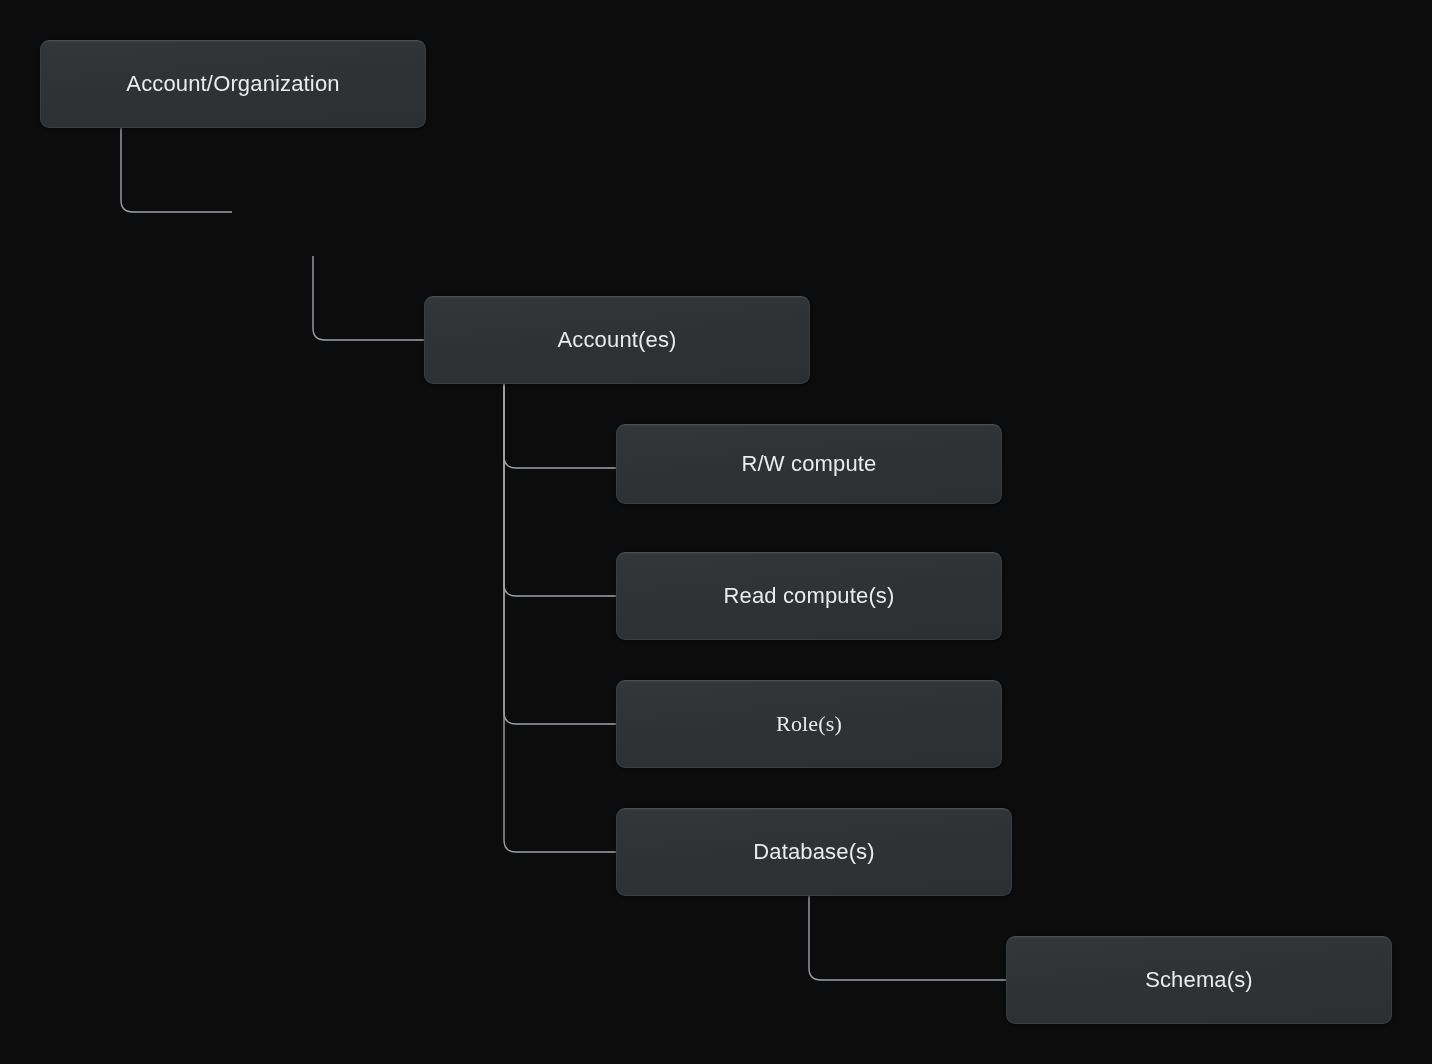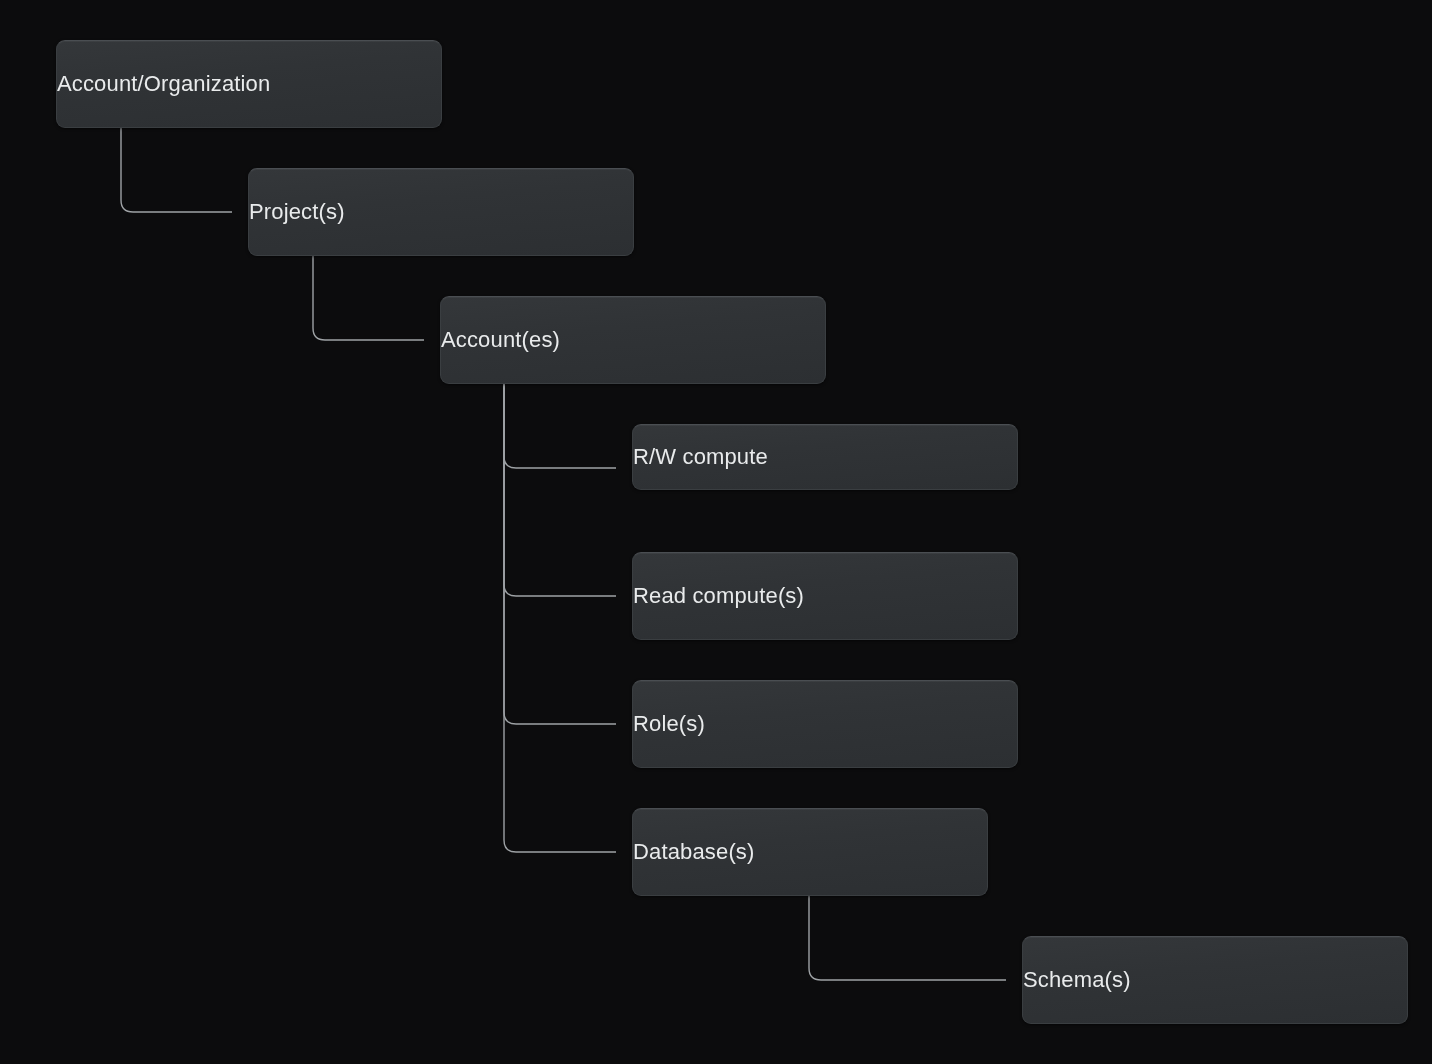--- a/index.html
+++ b/index.html
@@ -31,22 +31,22 @@
     box-sizing: border-box;
     width: 386px;
     height: 88px;
     border-radius: 9px;
     background: linear-gradient(175deg, #34373a 0%, #303336 38%, #2c2f32 100%);
     border: 1px solid #3a3e41;
     border-top-color: #4a4e52;
     box-shadow: 0 1px 3px rgba(0,0,0,0.55), inset 0 1px 0 rgba(255,255,255,0.045);
     display: flex;
     align-items: center;
+    justify-content: center;
     z-index: 2;
-    margin-left: 16px;
   }
   .node .label {
     color: #e9ebec;
     font-size: 22px;
     font-weight: 400;
     letter-spacing: 0.15px;
     line-height: 1;
     white-space: nowrap;
     text-align: center;
   }
@@ -62,35 +62,32 @@
       <path d="M 504 384 L 504 456 Q 504 468 516 468 L 616 468" fill="none" stroke="#9ea2a5" stroke-width="1.4" stroke-linecap="butt"></path>
       <path d="M 504 384 L 504 584 Q 504 596 516 596 L 616 596" fill="none" stroke="#9ea2a5" stroke-width="1.4" stroke-linecap="butt"></path>
       <path d="M 504 384 L 504 712 Q 504 724 516 724 L 616 724" fill="none" stroke="#9ea2a5" stroke-width="1.4" stroke-linecap="butt"></path>
       <path d="M 504 384 L 504 840 Q 504 852 516 852 L 616 852" fill="none" stroke="#9ea2a5" stroke-width="1.4" stroke-linecap="butt"></path>
       <path d="M 809 896 L 809 968 Q 809 980 821 980 L 1006 980" fill="none" stroke="#9ea2a5" stroke-width="1.4" stroke-linecap="butt"></path>
     </svg>
 
   <div class="node" style="left: 40px; top: 40px; width: 386px; height: 88px;">
     <span class="label">Account/Organization</span>
   </div>
-  <div class="node" style="left: 232px; top: 168px; width: 386px; height: 88px;">
-    <span class="label">Project(s)</span>
-  </div>
   <div class="node" style="left: 424px; top: 296px; width: 386px; height: 88px;">
     <span class="label">Account(es)</span>
   </div>
-  <div class="node" style="left: 616px; top: 424px; width: 386px; height: 66px;">
+  <div class="node" style="left: 616px; top: 424px; width: 386px; height: 80px;">
     <span class="label">R/W compute</span>
   </div>
   <div class="node" style="left: 616px; top: 552px; width: 386px; height: 88px;">
     <span class="label">Read compute(s)</span>
   </div>
-  <div class="node" style="left: 616px; top: 680px; width: 386px; height: 88px;">
+  <div class="node" style="left: 616px; top: 680px; width: 386px; height: 88px; font-family: Liberation Serif, serif;">
     <span class="label">Role(s)</span>
   </div>
-  <div class="node" style="left: 616px; top: 808px; width: 356px; height: 88px;">
+  <div class="node" style="left: 616px; top: 808px; width: 396px; height: 88px;">
     <span class="label">Database(s)</span>
   </div>
   <div class="node" style="left: 1006px; top: 936px; width: 386px; height: 88px;">
     <span class="label">Schema(s)</span>
   </div>
 
 </div>
 
 </body></html>

